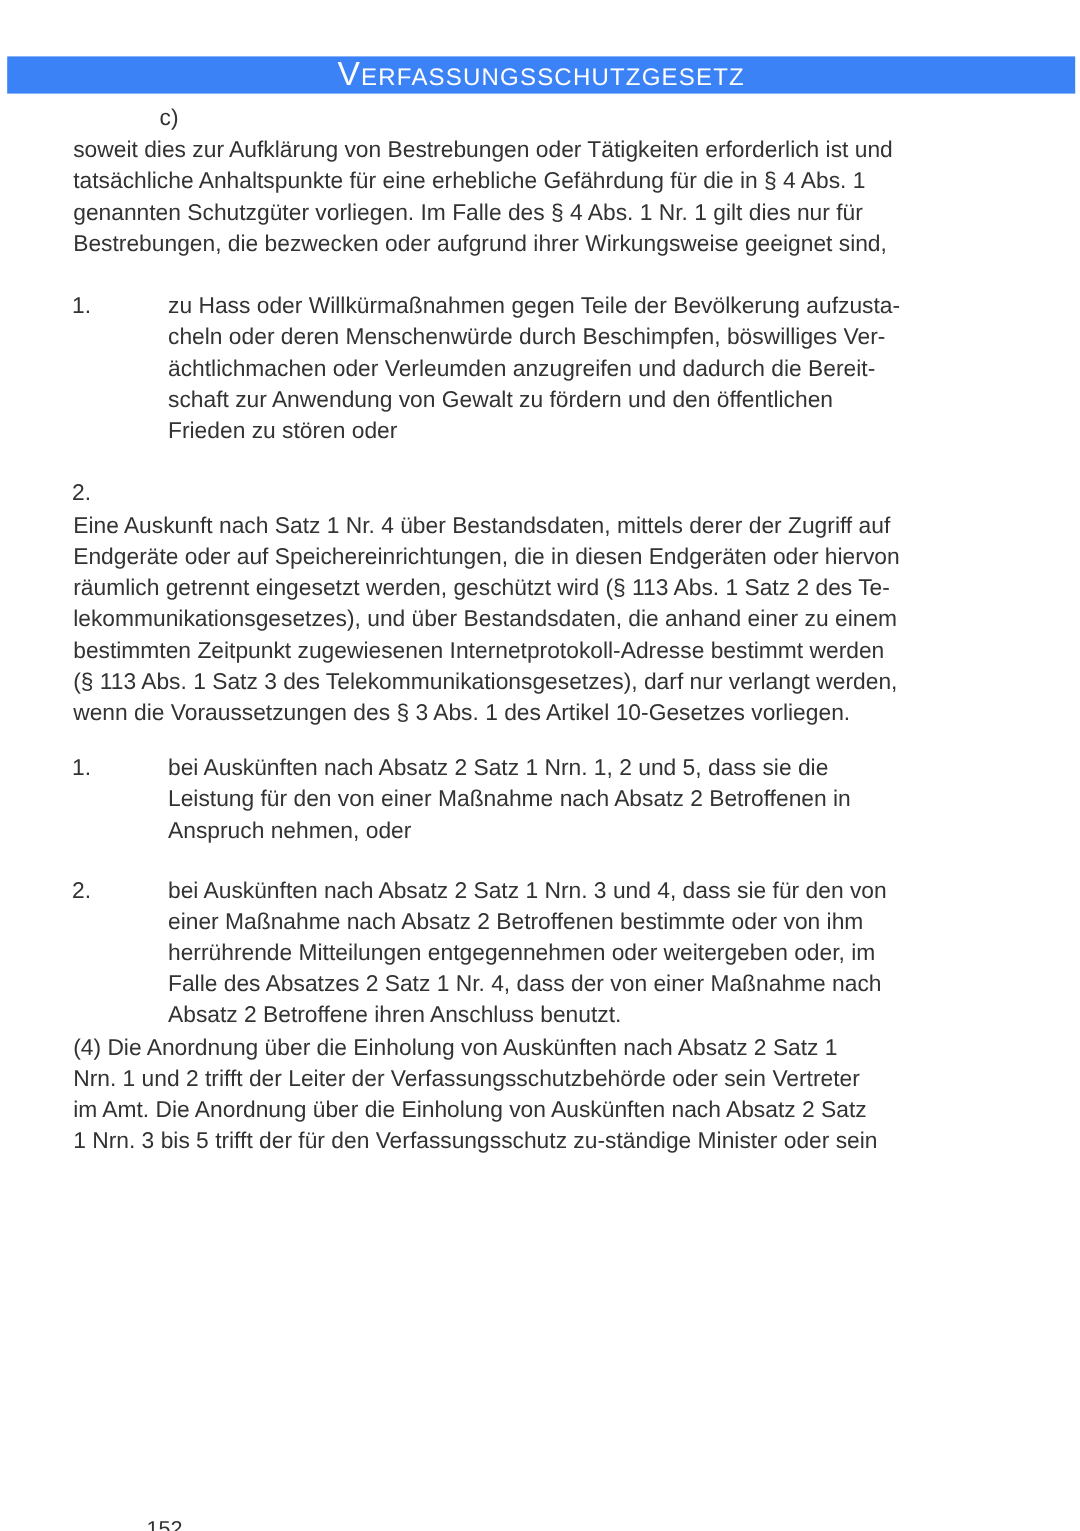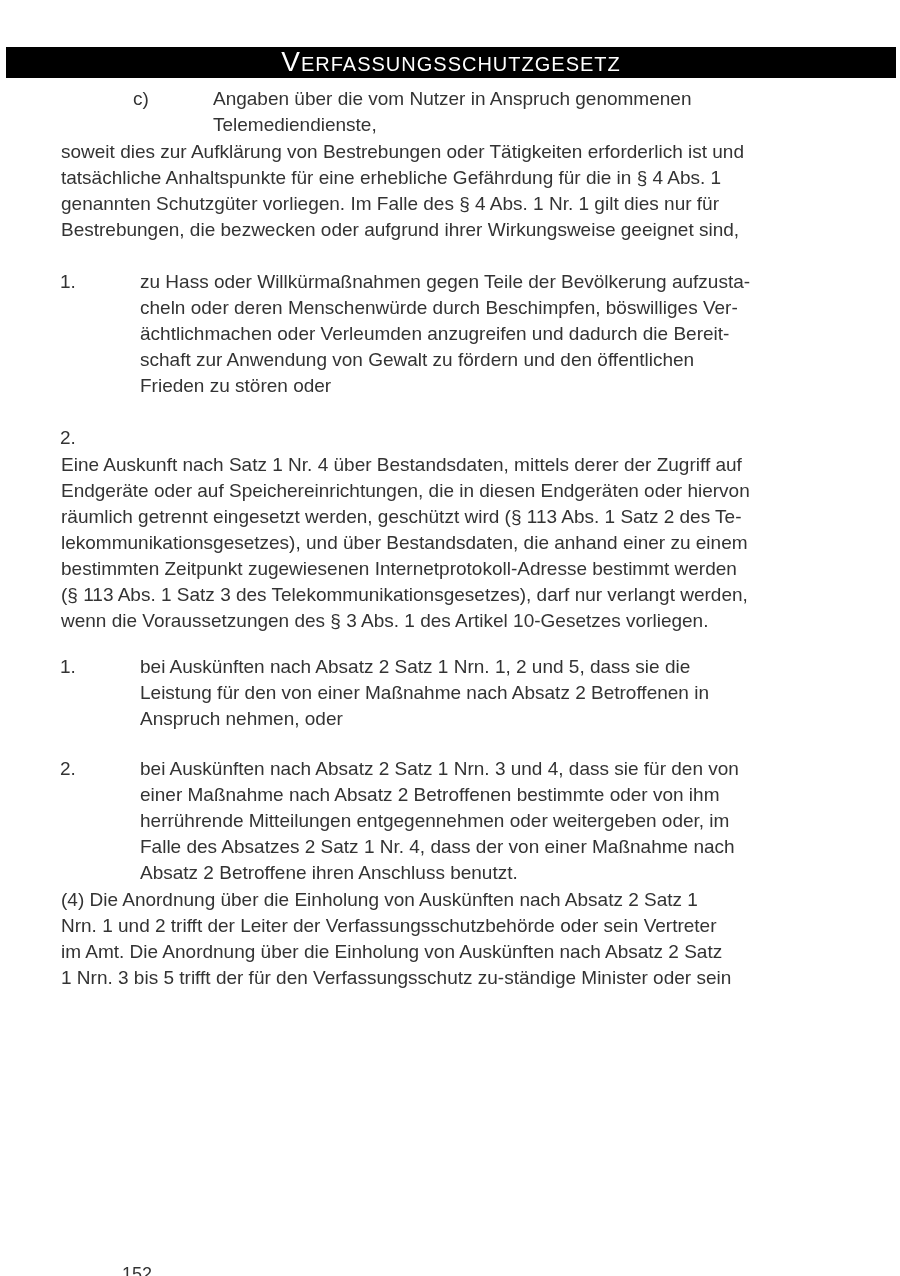--- a/index.html
+++ b/index.html
@@ -10,21 +10,21 @@
     font-family: "Liberation Sans", "DejaVu Sans", sans-serif;
     color: #333333;
     overflow: hidden;
   }
 
   
   .title-bar {
     position: absolute;
     left: 6px; right: 4px; top: 47px;
     height: 31px;
-    background: #000000;
+    background: #3b82f6;
     text-align: center;
   }
   .title-bar .chapter-title {
     font-variant: small-caps;
     font-size: 28px;
     line-height: 30px;
     letter-spacing: 1px;
     color: #ffffff;
     font-weight: 400;
   }
@@ -66,22 +66,20 @@
 <body>
 
 <header class="title-bar">
   <span class="chapter-title">Verfassungsschutzgesetz</span>
 </header>
 
 <main class="content">
 
   <div class="sub-item">
     <span class="sub-label">c)</span>
-    <span class="sub-text">Angaben über die vom Nutzer in Anspruch genommenen
-Telemediendienste,</span>
   </div>
 
   <p class="mt26">soweit dies zur Aufklärung von Bestrebungen oder Tätigkeiten erforderlich ist und
 tatsächliche Anhaltspunkte für eine erhebliche Gefährdung für die in § 4 Abs. 1
 genannten Schutzgüter vorliegen. Im Falle des § 4 Abs. 1 Nr. 1 gilt dies nur für
 Bestrebungen, die bezwecken oder aufgrund ihrer Wirkungsweise geeignet sind,</p>
 
   <div class="list-row mt26">
     <span class="num">1.</span>
     <span class="li-text">zu Hass oder Willkürmaßnahmen gegen Teile der Bevölkerung aufzusta-

